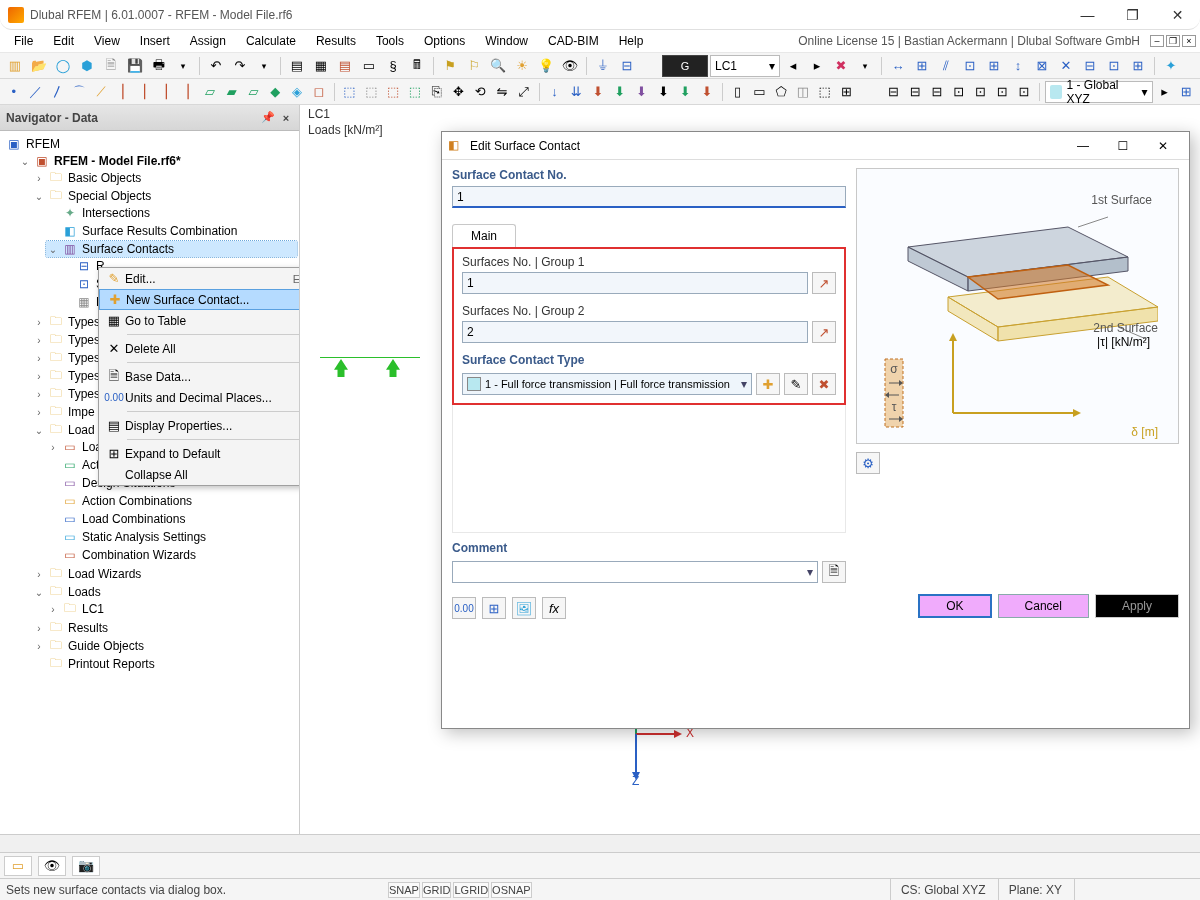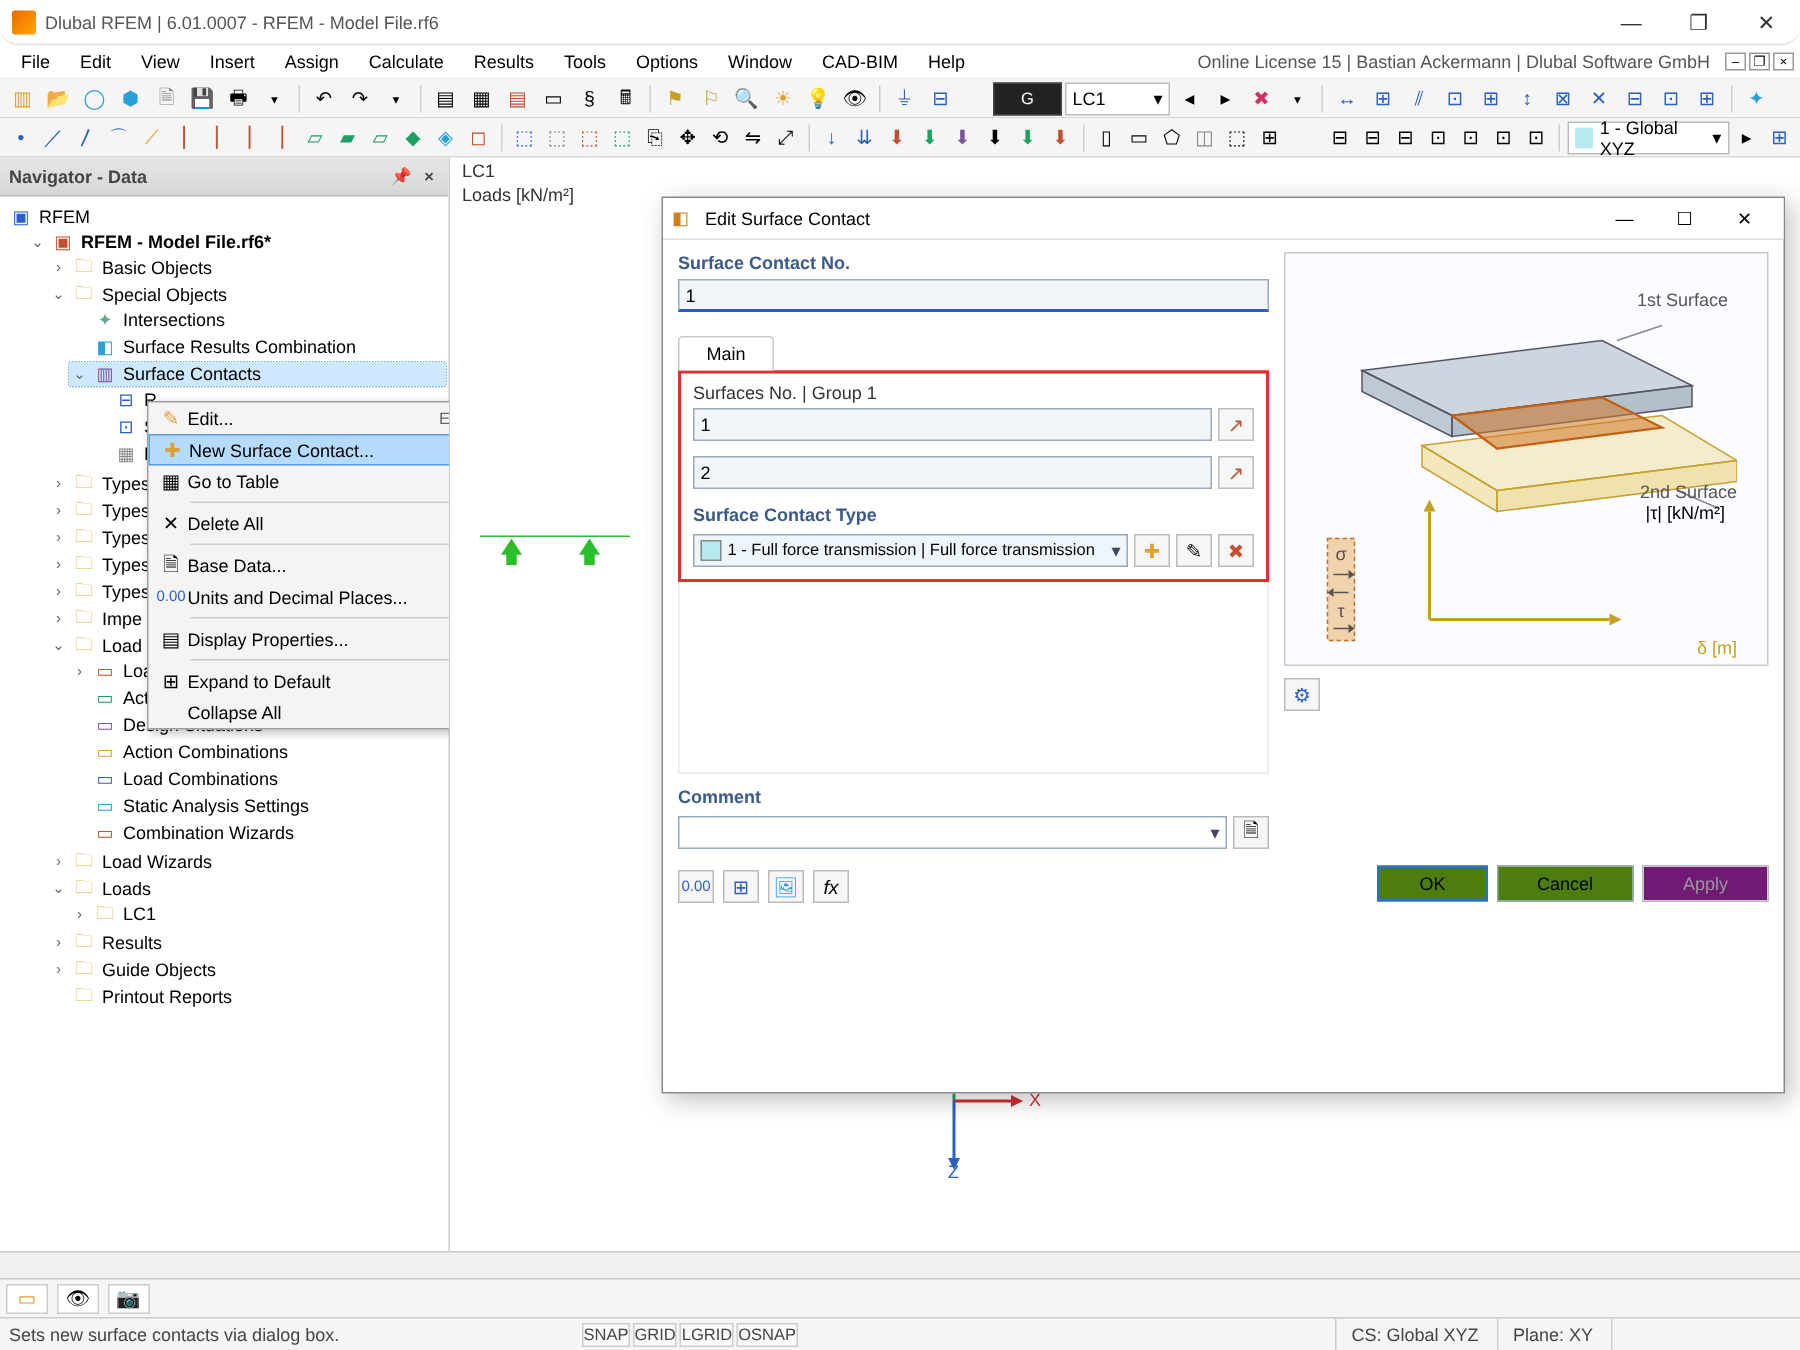--- a/index.html
+++ b/index.html
@@ -86,23 +86,23 @@
   .pickrow { display: flex; gap: 4px; align-items: center; margin-bottom: 10px; }
   .pickrow .txtfield { flex: 1; }
   .iconbtn { width: 24px; height: 22px; border: 1px solid #bbb; background: #f6f6f6; display:flex; align-items:center; justify-content:center; font-size:13px; cursor:default; }
   .dropdown { display:flex; align-items:center; border:1px solid #9ab; background:#eef5fb; height:22px; padding:0 4px; flex:1; gap:4px; }
   .swatch { width:14px; height:14px; background:#b8e8f0; border:1px solid #888; }
   .dd-arrow { margin-left:auto; color:#446; }
   .preview { border:1px solid #c8c8c8; height: 276px; background:#fafcff; position:relative; display:flex; flex-direction:column; align-items:center; justify-content:center; gap:20px; }
   .smallbtns { display:flex; gap:6px; padding: 4px 0 0 0; }
   .dlg-btnrow { display:flex; align-items:center; padding: 4px 0 0 0; gap:6px; }
   .dlg-btnrow .spacer { flex:1; }
-  .btn { height: 24px; padding: 0 26px; border: 1px solid #8aa; background: #4d7c0f; cursor: default; }
+  .btn { height: 24px; padding: 0 26px; border: 1px solid #8aa; background: #f0abfc; cursor: default; }
   .btn.primary { border: 2px solid #2a72c4; }
-  .btn.disabled { color:#999; background:#701a75; border-color:#ccc;text-align:center; }
+  .btn.disabled { color:#999; background:#000000; border-color:#ccc;text-align:center; }
 
   
   .scrollstub { height: 18px; background:#f0f0f0; border-top:1px solid #ccc; }
   .bottombar { height: 26px; background:#f5f5f5; border-top:1px solid #ccc; display:flex; align-items:center; padding:0 4px; gap:6px; }
   .viewbtn { width:28px; height:20px; border:1px solid #ccc; background:#fff; display:flex; align-items:center; justify-content:center; font-size:13px; }
   .statusbar { height: 22px; background:#f5f5f5; border-top:1px solid #ccc; display:flex; align-items:center; padding:0 6px; gap:2px; color:#444; }
   .statusbar .seg { border:1px solid #ccc; padding:1px 0; background:#fafafa; font-size:11px; }
   .statusbar .cell { border-left:1px solid #ccc; padding:0 10px; height:100%; display:flex; align-items:center; }
 
   
@@ -584,20 +584,21 @@
         <div class="tabbar">
           <div class="tab">Main</div>
         </div>
 
         <div class="redbox" style="border-top:2px solid #e03030; margin-top:-1px;">
           <div class="fieldlbl">Surfaces No. | Group 1</div>
           <div class="pickrow">
             <input class="txtfield" value="1" style="">
             <div class="iconbtn" style="color:#c05030">↗</div>
           </div>
+          <div class="fieldlbl">Surfaces No. | Group 2</div>
           <div class="pickrow">
             <input class="txtfield" value="2" style="">
             <div class="iconbtn" style="color:#c05030">↗</div>
           </div>
           <div class="subhdr">Surface Contact Type</div>
           <div class="pickrow" style="margin-bottom:2px;">
             <div class="dropdown">
               <span class="swatch"></span>
               <span style="font-size:11px">1 - Full force transmission | Full force transmission</span>
               <span class="dd-arrow">▾</span>

